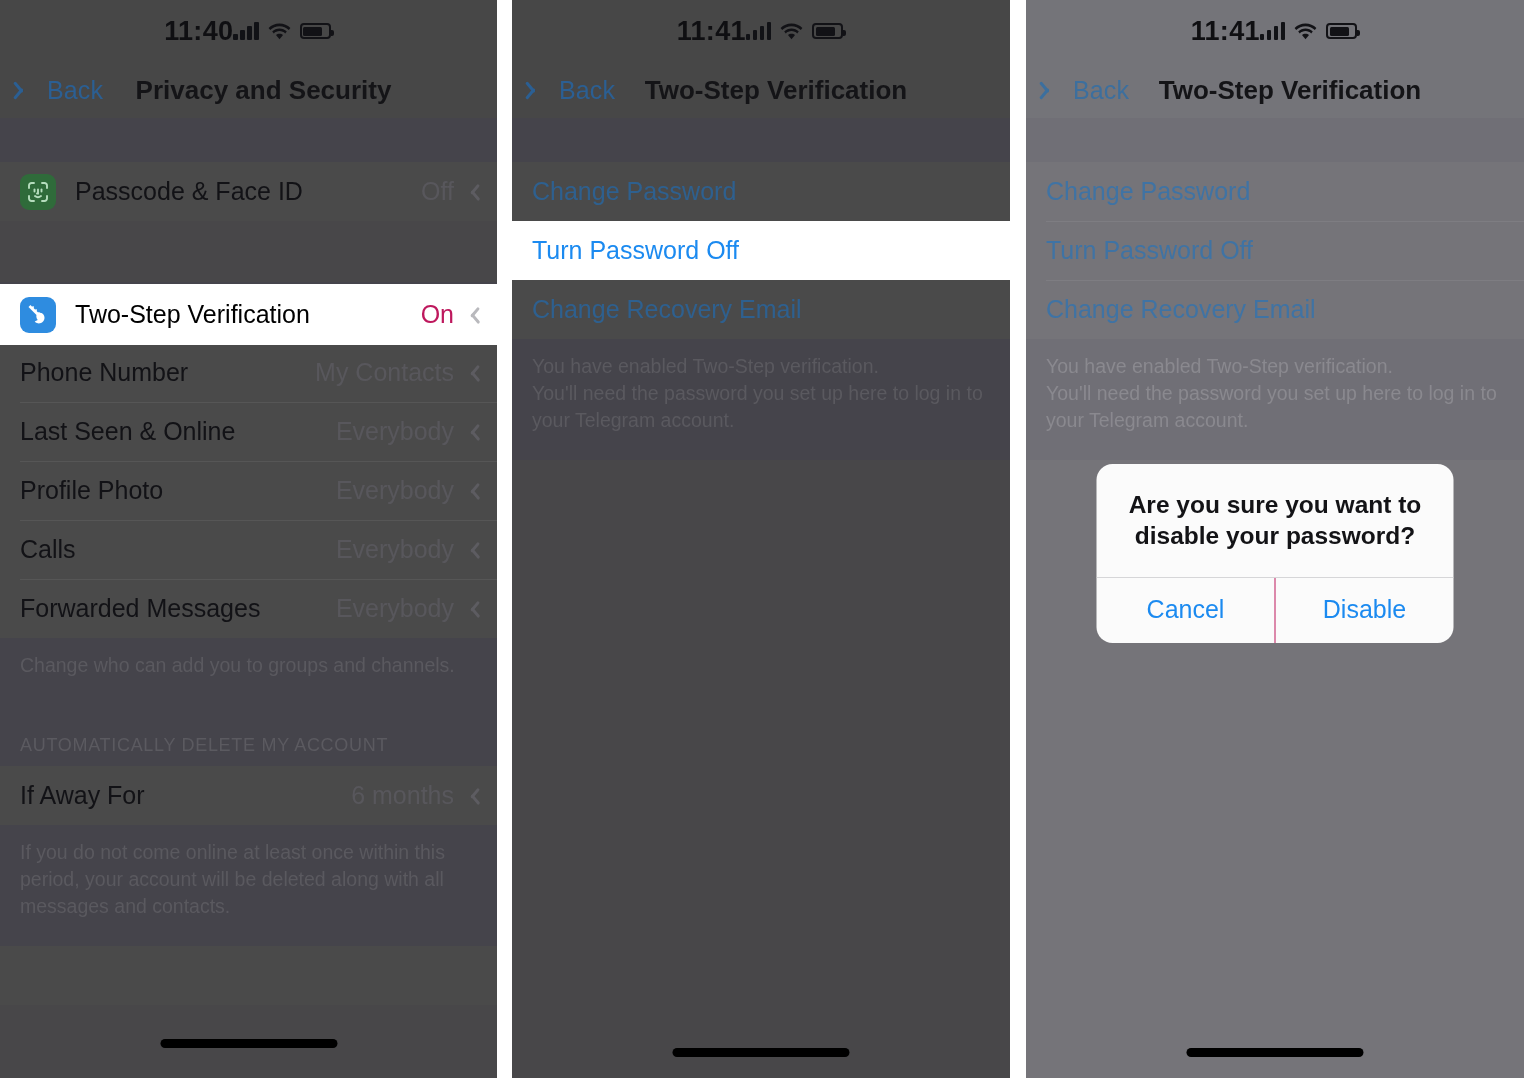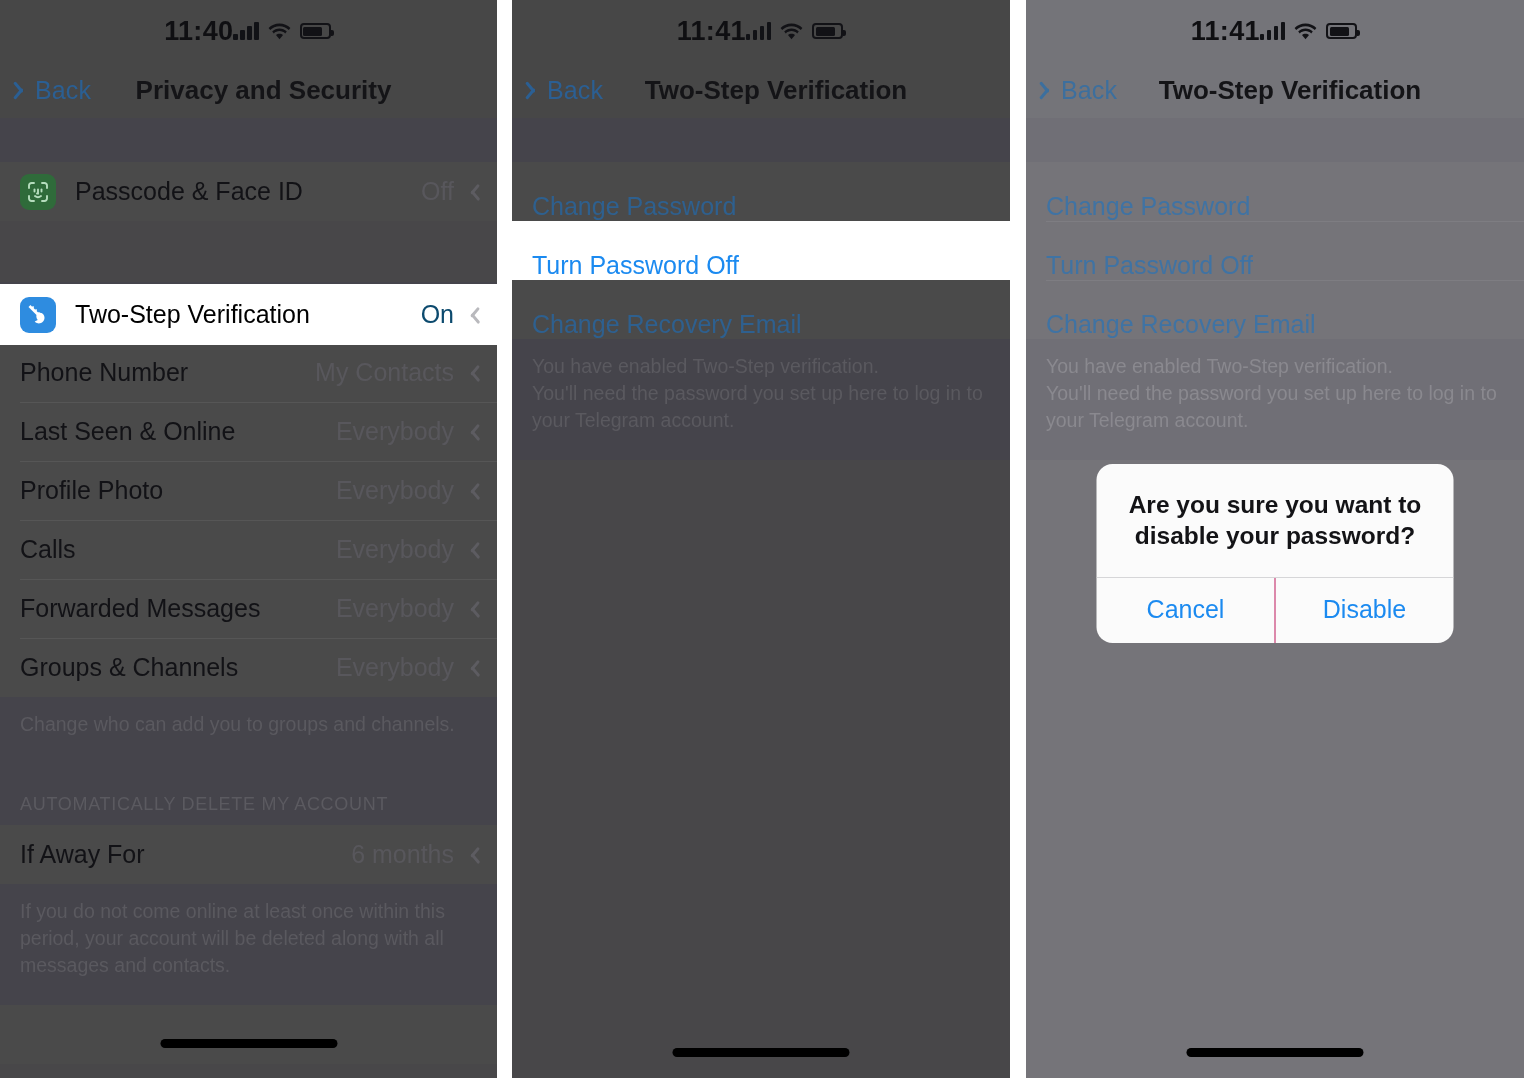--- a/index.html
+++ b/index.html
@@ -58,21 +58,21 @@
   .batt i { display: block; height: 100%; width: 78%; background: #121216; border-radius: 1.5px; }
 
   
   .navbar {
     position: relative; height: 56px;
     display: flex; align-items: center;
     background: #474747;
     padding: 0 18px;
   }
   .p3 .navbar { background: #747479; }
-  .backbtn { display: flex; align-items: center; gap: 4px; color: #2b5f93; }
+  .backbtn { display: flex; align-items: center; gap: 16px; color: #2b5f93; }
   .p3 .backbtn { color: #3c6f9e; }
   .chev-left { width: 13px; height: 22px; position: relative; flex: none; }
   .chev-left::before, .chev-left::after {
     content: ""; position: absolute; left: 3px; width: 3.4px; height: 13px;
     background: currentColor; border-radius: 2px;
   }
   .chev-left::before { top: 0px; transform: rotate(-40deg); transform-origin: bottom center; }
   .chev-left::after  { top: 10px; transform: rotate(40deg); transform-origin: top center; }
   .backlabel { font-size: 25px; letter-spacing: .1px; }
   .navtitle {
@@ -125,39 +125,39 @@
     color: #5b5a60; text-transform: uppercase; background: #45444b;
   }
   .footnote {
     padding: 14px 20px 26px; font-size: 19.5px; line-height: 1.38;
     color: #5a595f; background: #45444b;
   }
   .p3 .footnote { color: #8a898f; background: #706f76; }
 
   
   .linkrow {
-    position: relative; height: 59px; display: flex; align-items: flex-end;
+    position: relative; height: 59px; display: flex; align-items: center;
     padding: 0 20px; background: #4a4a4a;
   }
   .p3 .linkrow { background: #757479; }
   .linkrow + .linkrow::before {
     content: ""; position: absolute; left: 20px; right: 0; top: 0; height: 1px;
     background: rgba(255,255,255,.07);
   }
   .linktext { font-size: 25px; color: #2e608f; }
   .p3 .linktext { color: #3f73a4; }
 
   
   .spotlight {
     position: absolute; left: 0; right: 0; z-index: 5;
     background: #ffffff; overflow: hidden;
   }
   .spotlight .row, .spotlight .linkrow { background: #ffffff; }
   .spotlight .rowlabel { color: #000; }
-  .spotlight .rowvalue { color: #0c4a6e; }
+  .spotlight .rowvalue { color: #be185d; }
   .spotlight .chev-right { color: #b9b9bd; }
   .spotlight .linktext { color: #1b8af0; }
 
   
   .homebar {
     position: absolute; z-index: 12; bottom: 21px; left: 50%;
     transform: translateX(-50%);
     width: 177px; height: 9px; border-radius: 6px; background: #000;
   }
 
@@ -274,25 +274,20 @@
           <div class="row">
             <span class="rowlabel">Calls</span>
             <span class="rowvalue">Everybody</span>
             <span class="chev-right"></span>
           </div>
           <div class="row">
             <span class="rowlabel">Forwarded Messages</span>
             <span class="rowvalue">Everybody</span>
             <span class="chev-right"></span>
           </div>
-          <div class="row">
-            <span class="rowlabel">Groups &amp; Channels</span>
-            <span class="rowvalue">Everybody</span>
-            <span class="chev-right"></span>
-          </div>
         </div>
         <div class="footnote">Change who can add you to groups and channels.</div>
 
         <div class="sechead">AUTOMATICALLY DELETE MY ACCOUNT</div>
         <div class="group">
           <div class="row">
             <span class="rowlabel">If Away For</span>
             <span class="rowvalue">6 months</span>
             <span class="chev-right"></span>
           </div>

